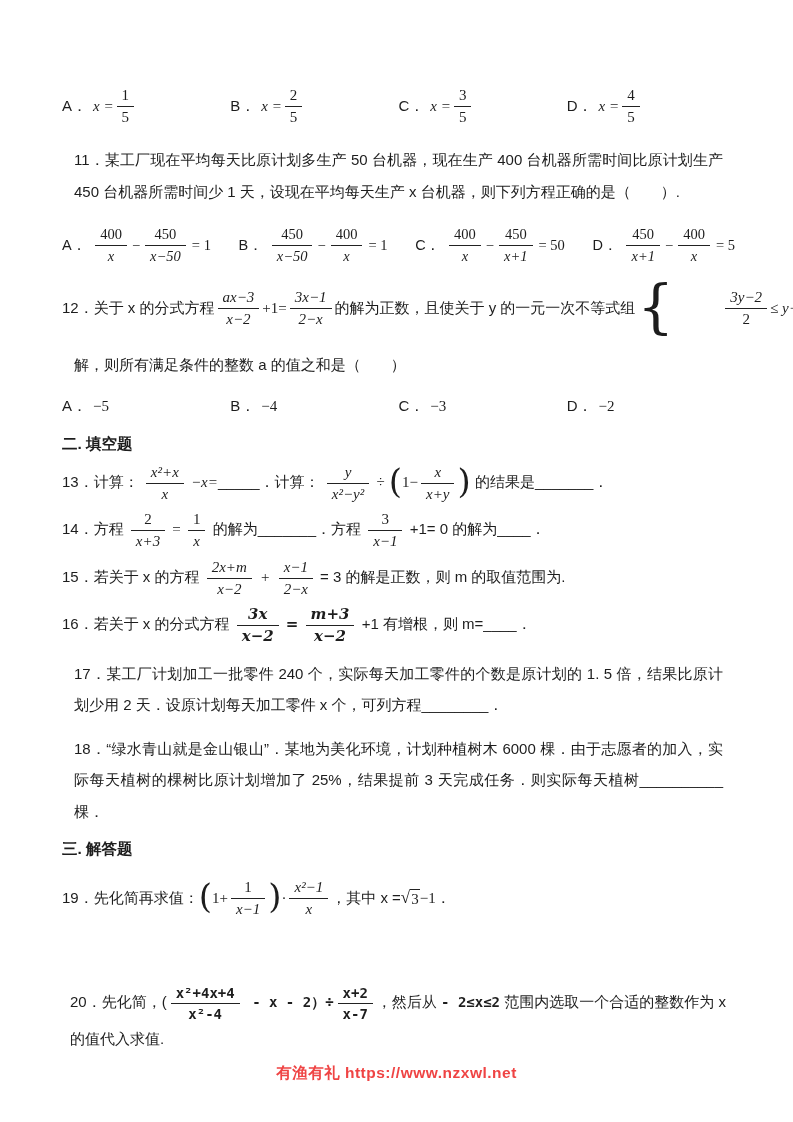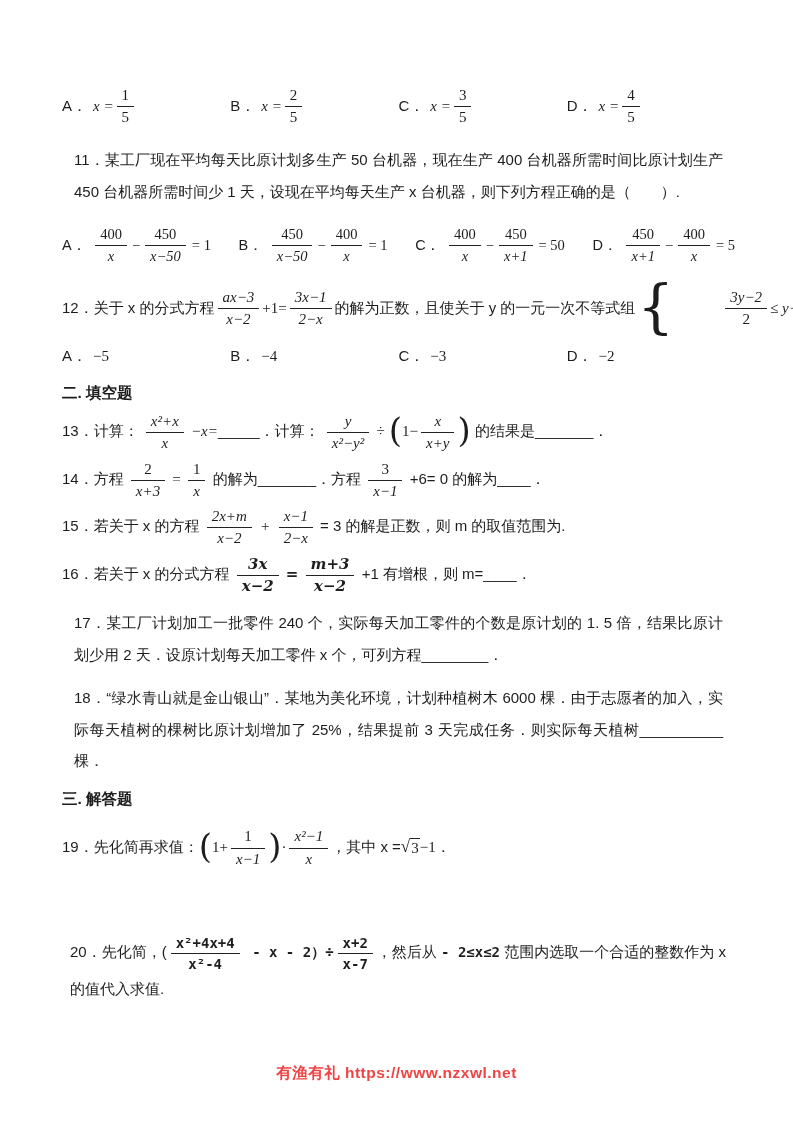--- a/index.html
+++ b/index.html
@@ -174,20 +174,21 @@
                 <span class="num">3y−2</span>
                 <span class="den up">2</span>
               </span>
             <span class="mi">≤ y−1</span>
           </span>
           <span class="sysrow">y+2 &gt; a</span>
         </span>
       </span>
       <span class="cn">有</span>
     </div>
+    <p class="q12line2">解，则所有满足条件的整数 a 的值之和是（　　）</p>
     <div class="optrow q12optrow">
       <span class="optcell">
         <span class="olabel">A．</span>
         <span class="up">−5</span>
       </span>
       <span class="optcell">
         <span class="olabel">B．</span>
         <span class="up">−4</span>
       </span>
       <span class="optcell">
@@ -212,21 +213,21 @@
       <span class="cn">的结果是</span><span class="blank">_______</span><span class="cn">．</span>
     </div>
 
     <div class="mline">
       <span class="cn">14．方程</span>
       <span class="frac"><span class="num up">2</span><span class="den">x+3</span></span>
       <span class="up">=</span>
       <span class="frac"><span class="num up">1</span><span class="den">x</span></span>
       <span class="cn">的解为</span><span class="blank">_______</span><span class="cn">．方程</span>
       <span class="frac"><span class="num up">3</span><span class="den">x−1</span></span>
-      <span class="cn">+6= 0 的解为</span><span class="blank">____</span><span class="cn">．</span>
+      <span class="cn">+1= 0 的解为</span><span class="blank">____</span><span class="cn">．</span>
     </div>
 
     <div class="mline">
       <span class="cn">15．若关于 x 的方程</span>
       <span class="frac"><span class="num">2x+m</span><span class="den">x−2</span></span>
       <span class="up op">+</span>
       <span class="frac"><span class="num">x−1</span><span class="den">2−x</span></span>
       <span class="cn">= 3 的解是正数，则 m 的取值范围为.</span>
     </div>
 

